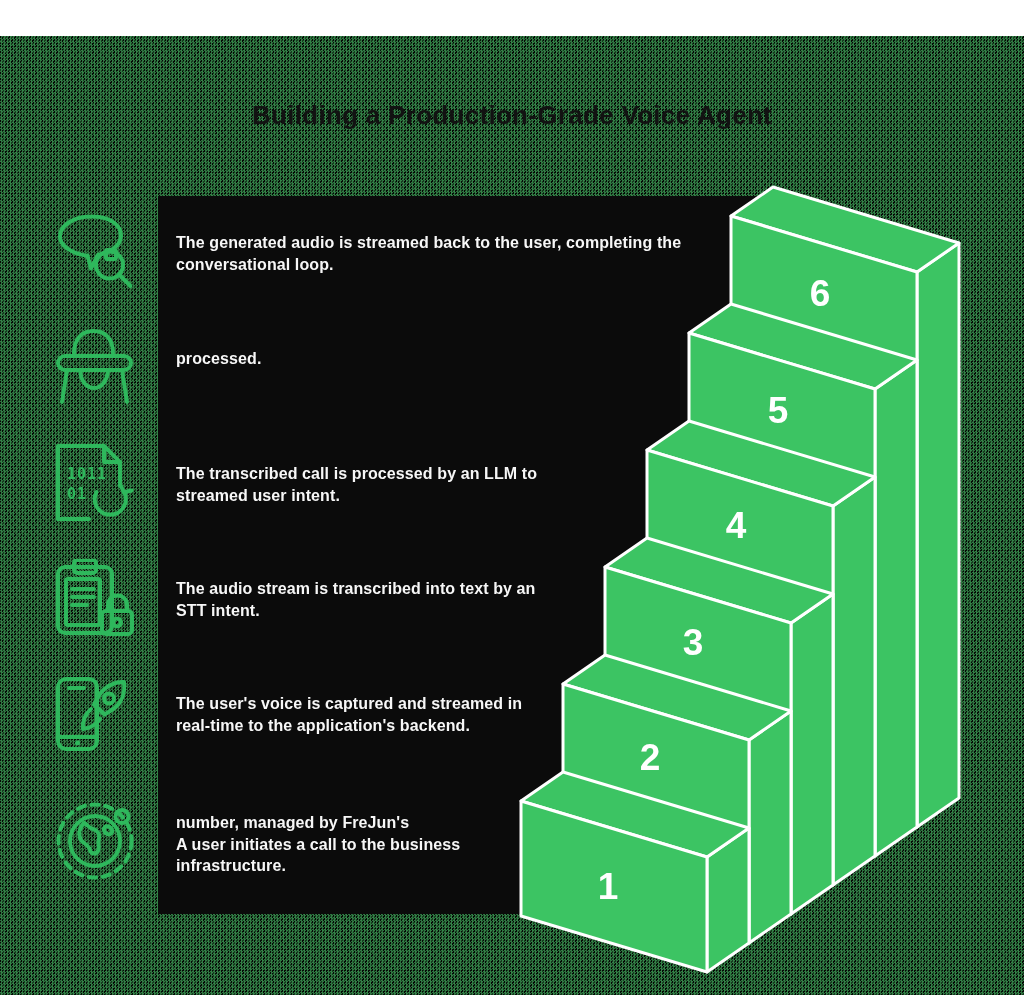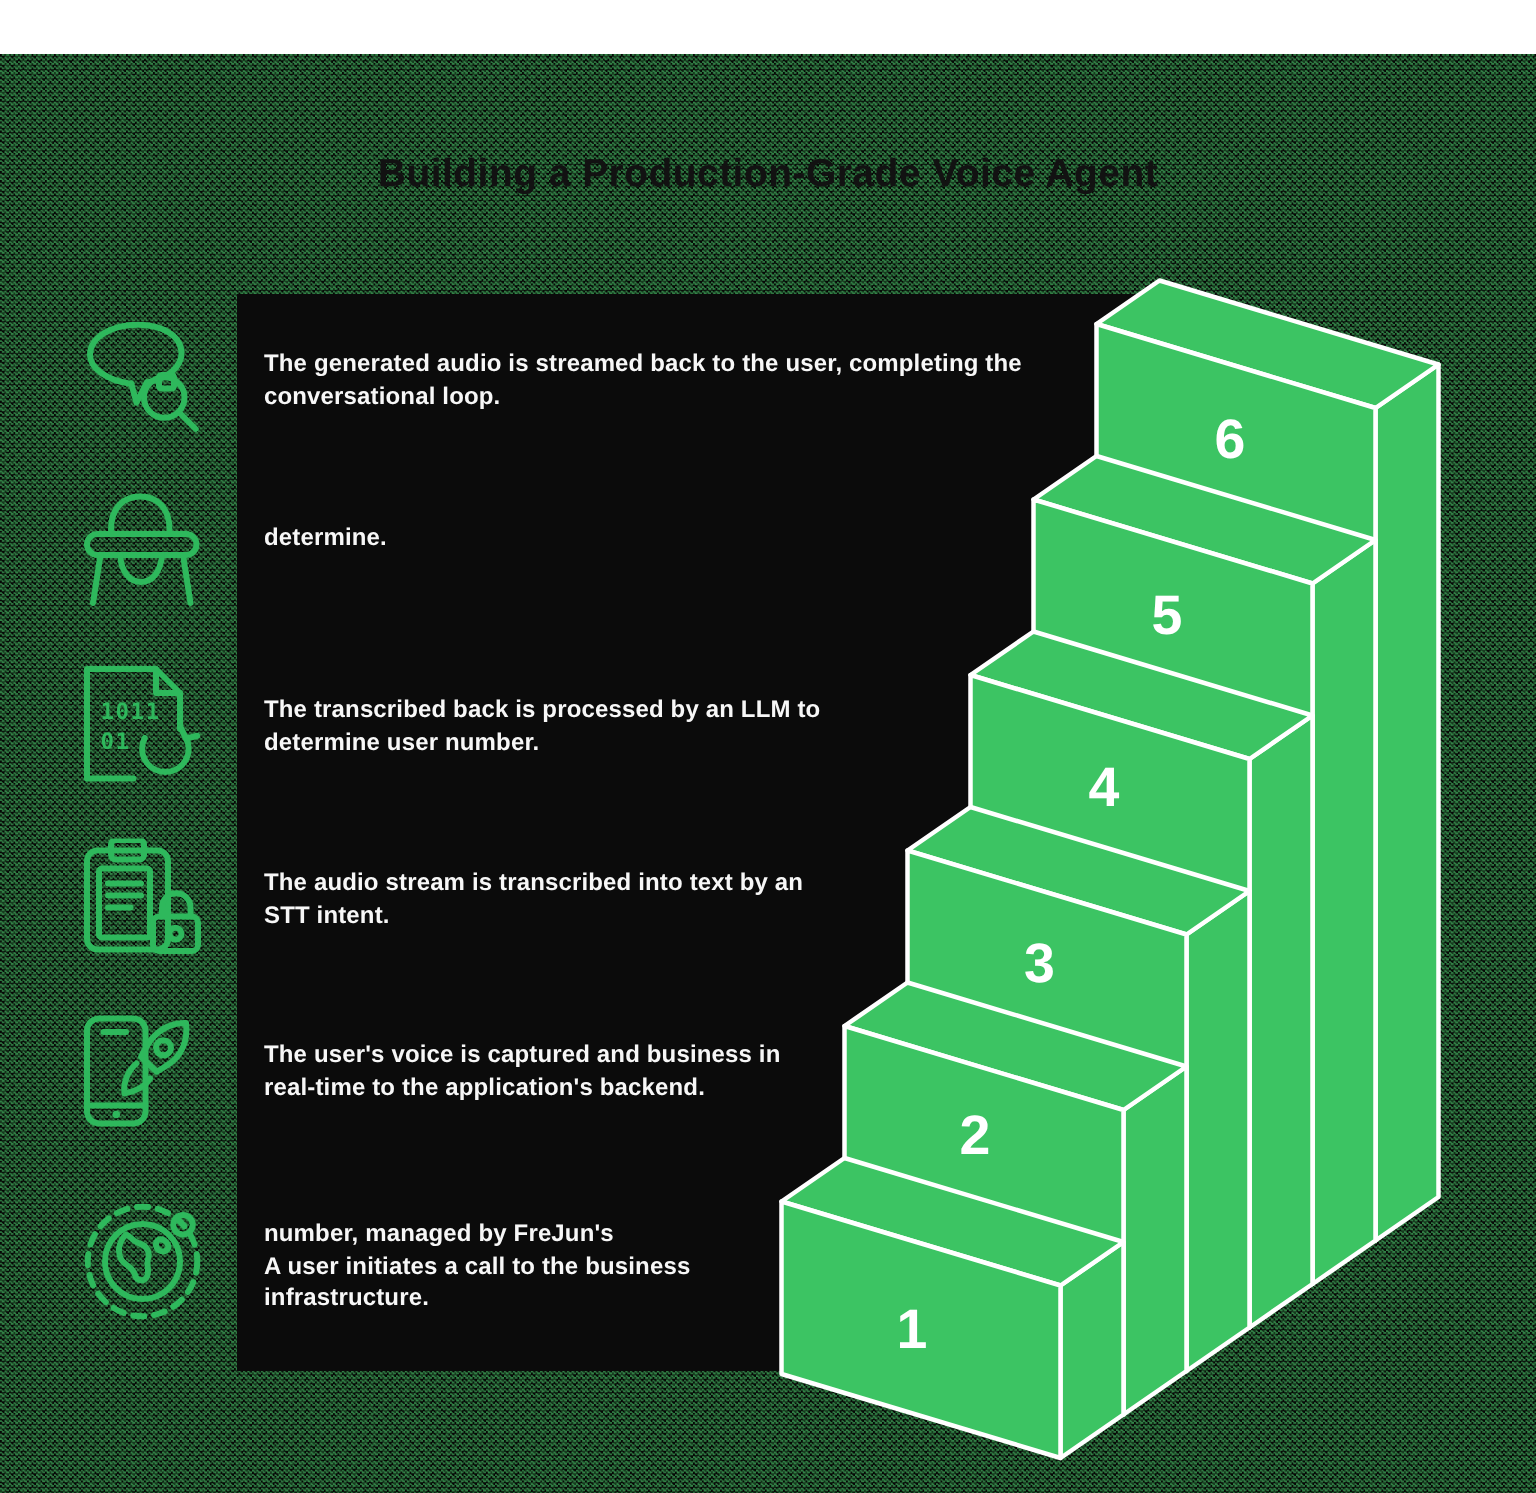--- a/index.html
+++ b/index.html
@@ -157,32 +157,32 @@
       <path class="st" d="M30,23 C25,28 24,35 27,40 C30,44 35,45 36,50 C37,54 42,55 44,51 C46,47 43,43 45,38 C46,34 43,30 39,29 C35,28 33,24 30,23 Z"></path>
       <path class="st" d="M51,27 C49,29 50,33 53,34 C56,35 59,33 58,30 C57,27 53,25 51,27 Z"></path>
     </svg>
   </div>
 
   <div class="item item-1">
     <div class="ln">The generated audio is streamed back to the user, completing the</div>
     <div class="ln">conversational loop.</div>
   </div>
   <div class="item item-2">
-    <div class="ln">determine.</div>
+    <div class="ln">processed.</div>
   </div>
   <div class="item item-3">
-    <div class="ln">The transcribed back is processed by an LLM to</div>
-    <div class="ln">determine user number.</div>
+    <div class="ln">The transcribed call is processed by an LLM to</div>
+    <div class="ln">streamed user intent.</div>
   </div>
   <div class="item item-4">
     <div class="ln">The audio stream is transcribed into text by an</div>
     <div class="ln">STT intent.</div>
   </div>
   <div class="item item-5">
-    <div class="ln">The user's voice is captured and business in</div>
+    <div class="ln">The user's voice is captured and streamed in</div>
     <div class="ln">real-time to the application's backend.</div>
   </div>
   <div class="item item-6">
     <div class="ln">number, managed by FreJun's</div>
     <div class="ln">A user initiates a call to the business</div>
     <div class="ln">infrastructure.</div>
   </div>
 
 </div>
 

